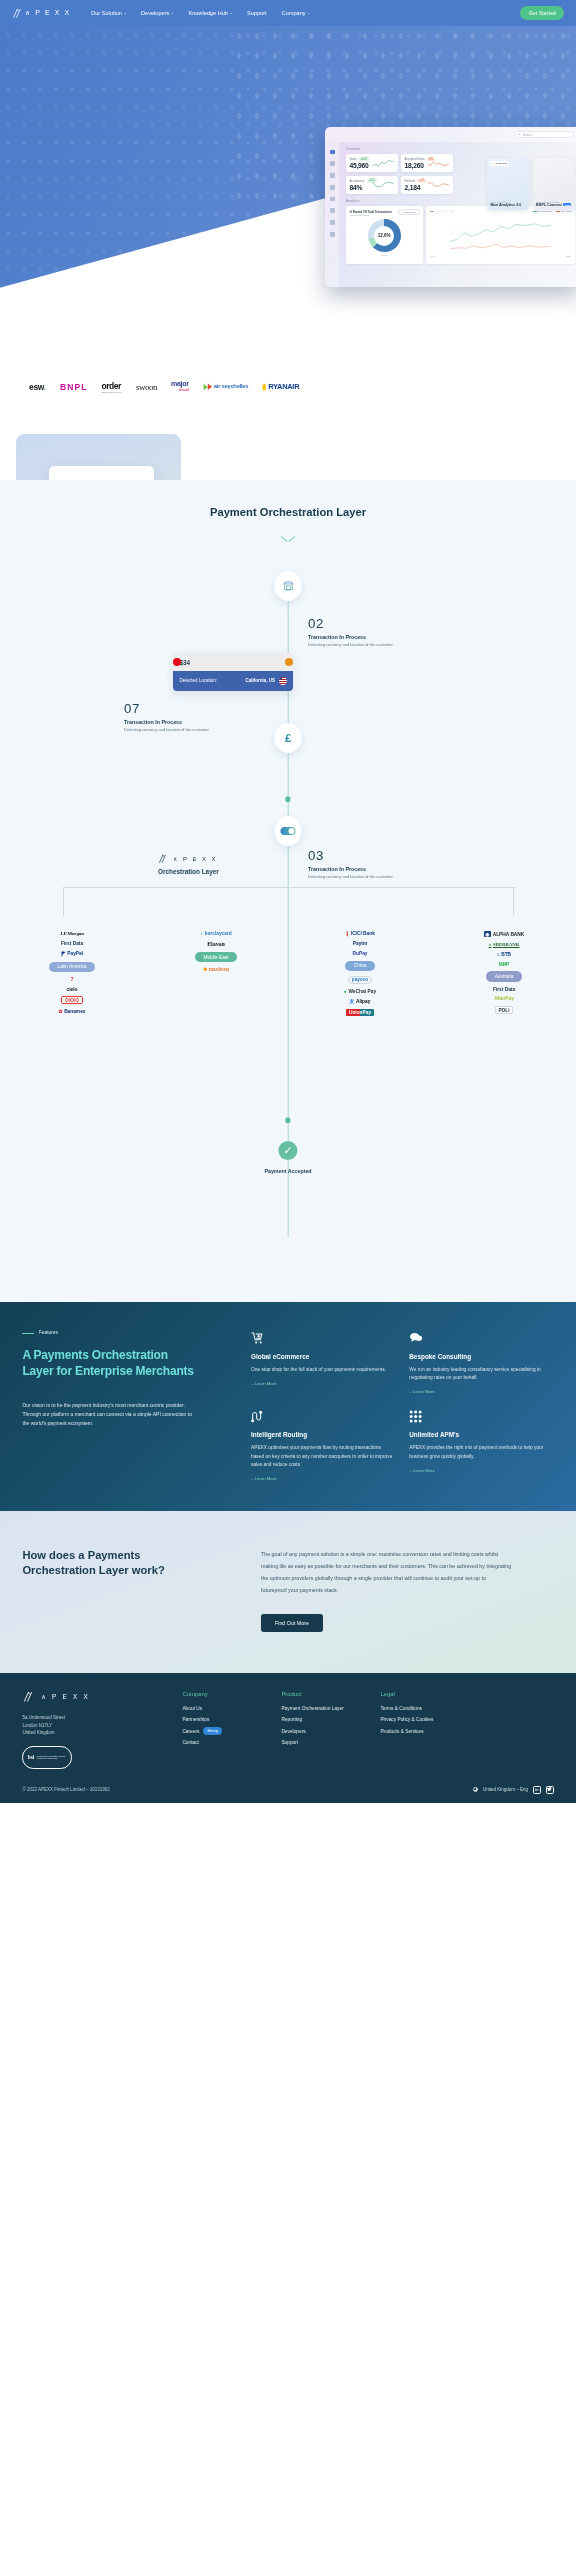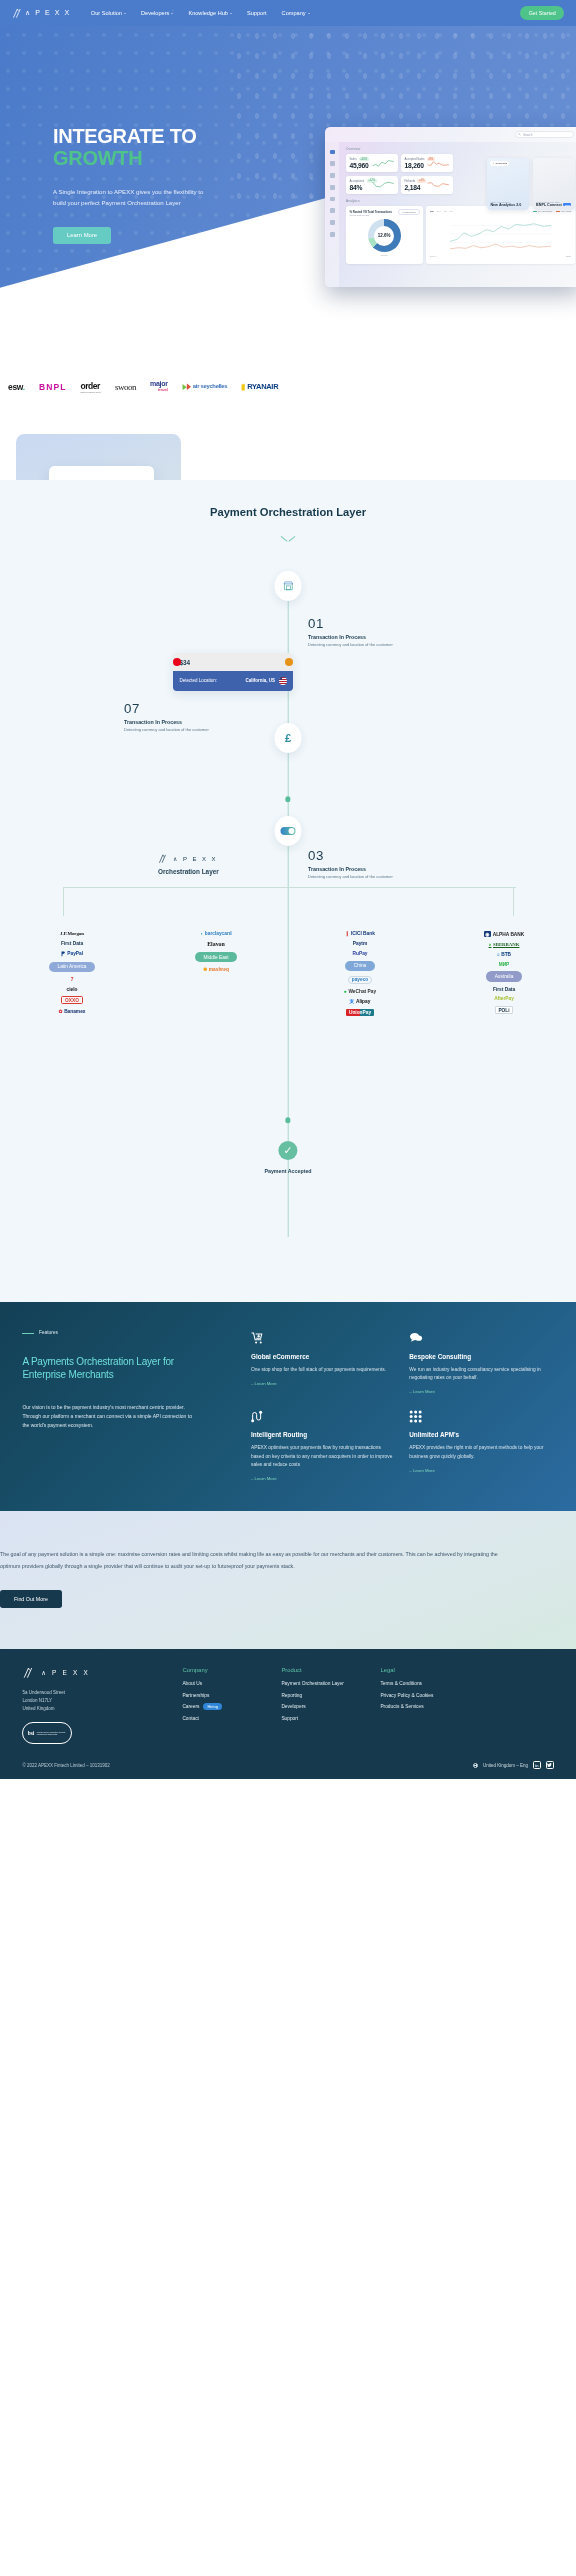--- a/index.html
+++ b/index.html
@@ -76,21 +76,21 @@
      background:conic-gradient(#3f7bb8 0turn .62turn,#a9e3c3 .62turn .72turn,#cfe0ee .72turn 1turn);
      display:flex;align-items:center;justify-content:center;position:relative}
   .donut:after{content:"";position:absolute;width:20px;height:20px;border-radius:50%;background:#fff}
   .donut span{position:relative;z-index:2;font-size:4.5px;font-weight:700;color:#18222d}
   .cc2-tabs{display:flex;gap:2.7px;font-size:2.2px;color:#a8b2bf}
   .cc2-tabs b{color:#2a3b4c}
   .cc2-leg{position:absolute;right:3.7px;top:3.7px;display:flex;gap:3.7px;font-size:2.1px;color:#7b8796}
   .lg-d{width:3.7px;height:0.5px;display:inline-block;vertical-align:middle;margin-right:1.1px}
 
   
-  .brands{height:59px;display:flex;align-items:center;gap:14px;padding-left:8px}
+  .brands{height:59px;display:flex;align-items:center;gap:14px;padding-left:29px}
   .brand{font-size:8.5px;font-weight:800;letter-spacing:-0.3px;position:relative;white-space:nowrap}
   .b-esw{color:#1a1a1a}
   .b-avon{color:#c8109b;letter-spacing:1.1px}
   .b-asos{color:#111;letter-spacing:-0.5px}
   .b-swoon{color:#222;font-weight:300;font-size:9px;letter-spacing:-0.5px;font-family:"Liberation Serif",serif}
   .b-major{color:#2b3c8f;font-size:7px;line-height:.95}
   .b-major i{display:block;color:#e54d8b;font-style:normal;font-size:4.3px;text-align:right}
   .b-seych{color:#3b73b9;font-size:5.9px;font-weight:600;display:flex;align-items:center;gap:1.6px;line-height:1}
   .b-ryan{color:#0a3d82;font-size:7.5px;display:flex;align-items:center;gap:1.1px}
   .tiny-sub{font-size:1.8px;font-weight:400;color:#666;display:block;letter-spacing:0.1px}
@@ -163,21 +163,21 @@
   .lg{font-size:4.8px;font-weight:700;display:flex;align-items:center;gap:1.6px;white-space:nowrap}
   .accept{position:absolute;left:50%;transform:translateX(-50%);top:1523px;text-align:center}
   .accept-c{width:19px;height:19px;border-radius:50%;background:#67bfa2;color:#fff;font-size:10.7px;line-height:19px;margin:0 auto}
   .accept-t{font-size:5.3px;font-weight:700;color:#1d3c50;margin-top:7.5px}
 
   
   .feat{background:linear-gradient(135deg,#134055 0%,#1b5572 45%,#2b6ba0 100%);padding:28px 0 30px;display:flex;color:#fff}
   .feat-l{width:251px;padding-left:22.4px}
   .feat-tag{display:flex;align-items:center;gap:4.8px;font-size:4.8px;color:#dfe9ef}
   .feat-tag .ln{width:11.7px;height:0.5px;background:#6fd0b8}
-  .feat-h{font-size:10px;font-weight:400;color:#6fe0dc;line-height:1.3;margin-top:20px;width:176px;letter-spacing:-0.2px}
+  .feat-h{font-size:12px;font-weight:700;color:#6fe0dc;line-height:1.3;margin-top:13px;width:176px;letter-spacing:-0.2px}
   .feat-p{font-size:5px;line-height:1.85;margin-top:21.3px;color:#dbe7ee;width:176px}
   .feat-r{flex:1;display:grid;grid-template-columns:1fr 1fr;gap:15px 16px;padding-right:24.5px}
   .fc-ic{height:14px;display:flex;align-items:flex-end}
   .fc-t{font-size:6.4px;font-weight:700;margin-top:8.5px}
   .fc-p{font-size:4.8px;line-height:1.7;margin-top:5.9px;color:#d7e4ec}
   .fc-l{font-size:4.3px;color:#7fd6be;margin-top:7px;cursor:pointer}
 
   
   .how{background:linear-gradient(160deg,#dbe3f3 0%,#dde8ee 50%,#d7eae2 100%);padding:37px 0 41px;display:flex}
   .how-l{width:261px;padding-left:22.4px}
@@ -380,28 +380,20 @@
                 <div class="promo-sub">Connect Now, Pay Later</div>
                 <div class="promo-t"><span>BNPL Connect</span><span class="pill-new">NEW</span></div>
               </div>
             </div>
           </div>
         </div>
       </div>
     </div>
 
     <div class="hero-wedge"></div>
-    <div class="hero-inner">
-      <h1 class="h1">
-        <span>INTEGRATE TO</span>
-        <span class="green">GROWTH</span>
-      </h1>
-      <p class="hero-sub">A Single Integration to APEXX gives you the flexibility to build your perfect Payment Orchestration Layer</p>
-      <button class="btn-learn">Learn More</button>
-    </div>
   </div>
 
   <div class="brands">
     <div class="brand b-esw"><span>esw</span><span style="color:#3bb5a8">.</span></div>
     <div class="brand b-avon">BNPL</div>
     <div class="brand b-asos"><span>order</span><span class="tiny-sub">discover fashion online</span></div>
     <div class="brand b-swoon">swoon</div>
     <div class="brand b-major"><span>major</span><i>travel</i></div>
     <div class="brand b-seych">
       <svg width="9.6" height="8" viewBox="0 0 18 15">
@@ -465,21 +457,21 @@
 
     <div class="node" style="top:91px">
       <svg width="11.7" height="11.7" viewBox="0 0 24 24">
         <path d="M3 8 L5 4 H19 L21 8 Z" fill="none" stroke="#3d83c4" stroke-width="1.3"></path>
         <path d="M4 8 V20 H20 V8" fill="none" stroke="#3d9f9a" stroke-width="1.3"></path>
         <rect x="8" y="12" width="8" height="8" fill="none" stroke="#3d9f9a" stroke-width="1.2"></rect>
       </svg>
     </div>
 
     <div class="step" style="left:308px;top:136px">
-      <div class="step-n">01</div>
+      <div class="step-n">02</div>
       <div class="step-t">Transaction In Process</div>
       <div class="step-p">Detecting currency and location of the customer</div>
     </div>
 
     <div class="txcard" style="top:173px">
       <div class="txc-top">
         <span class="txc-amt">$34</span>
         <span class="mc" style="position:static;width:13px;height:8px;display:inline-block">
             <i style="width:8px;height:8px"></i>
             <i style="width:8px;height:8px"></i>
@@ -677,20 +669,23 @@
             </svg>
         </div>
         <div class="fc-t">Unlimited APM's</div>
         <div class="fc-p">APEXX provides the right mix of payment methods to help your business grow quickly globally.</div>
         <div class="fc-l">– Learn More</div>
       </div>
     </div>
   </div>
 
   <div class="how">
+    <div class="how-l">
+      <h2 class="how-h">How does a Payments Orchestration Layer work?</h2>
+    </div>
     <div class="how-r">
       <p class="how-p">The goal of any payment solution is a simple one: maximise conversion rates and limiting costs whilst making life as easy as possible for our merchants and their customers. This can be achieved by integrating the optimum providers globally through a single provider that will continue to audit your set-up to futureproof your payments stack.</p>
       <button class="btn-find">Find Out More</button>
     </div>
   </div>
 
 
   <div class="foot">
     <div class="foot-top">
       <div class="foot-a">

